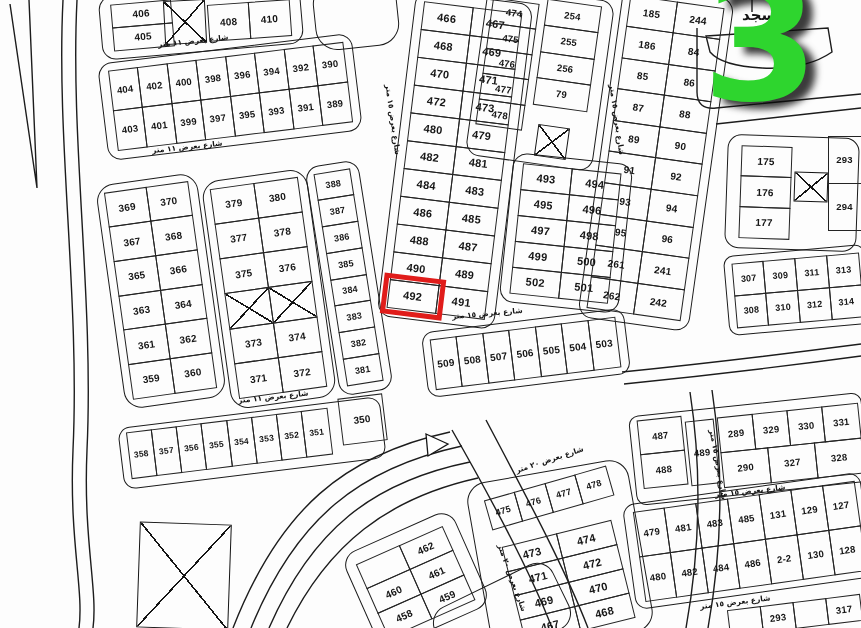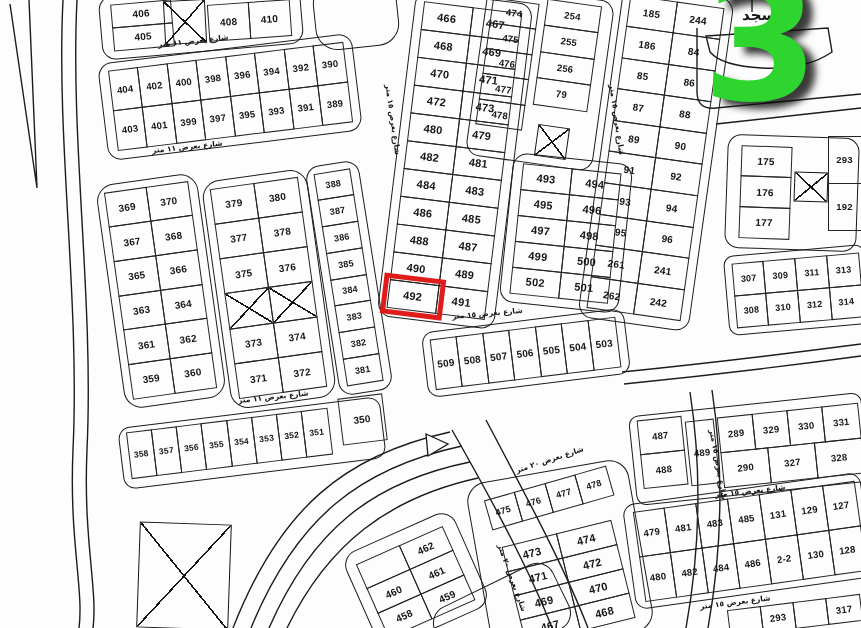--- a/index.html
+++ b/index.html
@@ -339,21 +339,21 @@
       <div class="prow">
         <div class="plot">177</div>
       </div>
     </div>
   <div class="xbox xfill" style="left:794px;top:172px;width:32px;height:28px;transform:rotate(2deg);"></div>
   <div class="block" style="left:828px;top:136px;width:33px;height:94px;--fs:9.5px;">
       <div class="prow">
         <div class="plot">293</div>
       </div>
       <div class="prow">
-        <div class="plot">192</div>
+        <div class="plot">294</div>
       </div>
     </div>
   <div class="block" style="left:734px;top:258px;width:127px;height:64px;--fs:9px;transform:rotate(-5deg);">
       <div class="prow">
         <div class="plot">307</div>
         <div class="plot">309</div>
         <div class="plot">311</div>
         <div class="plot">313</div>
       </div>
       <div class="prow">

